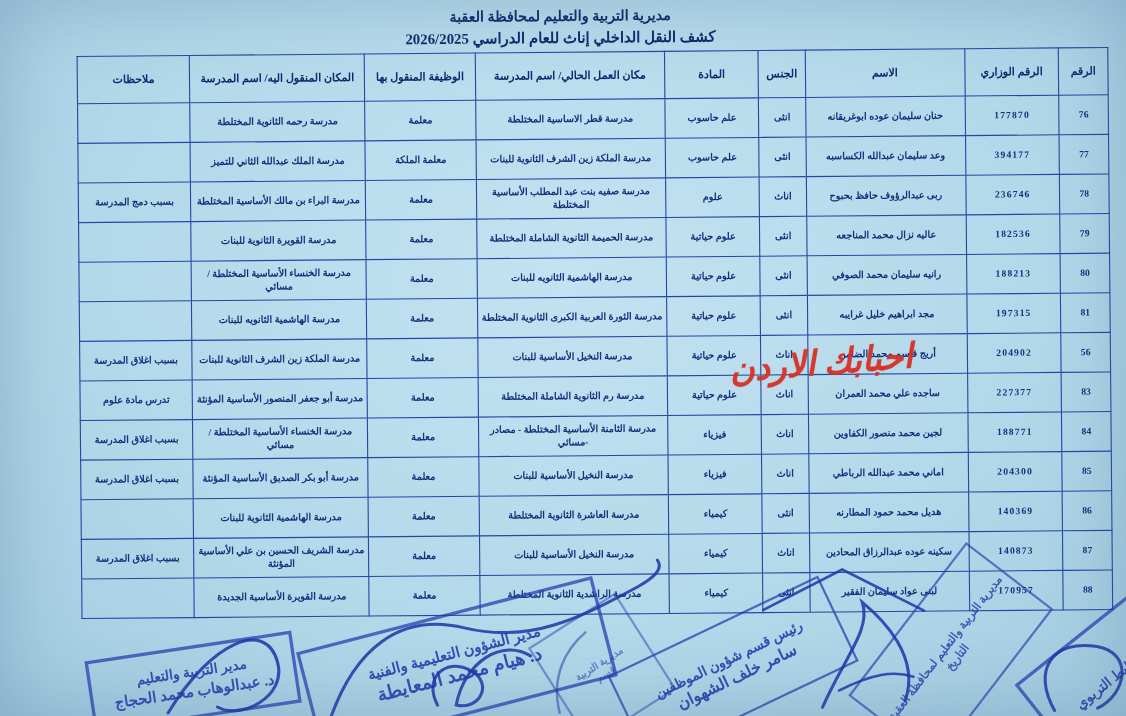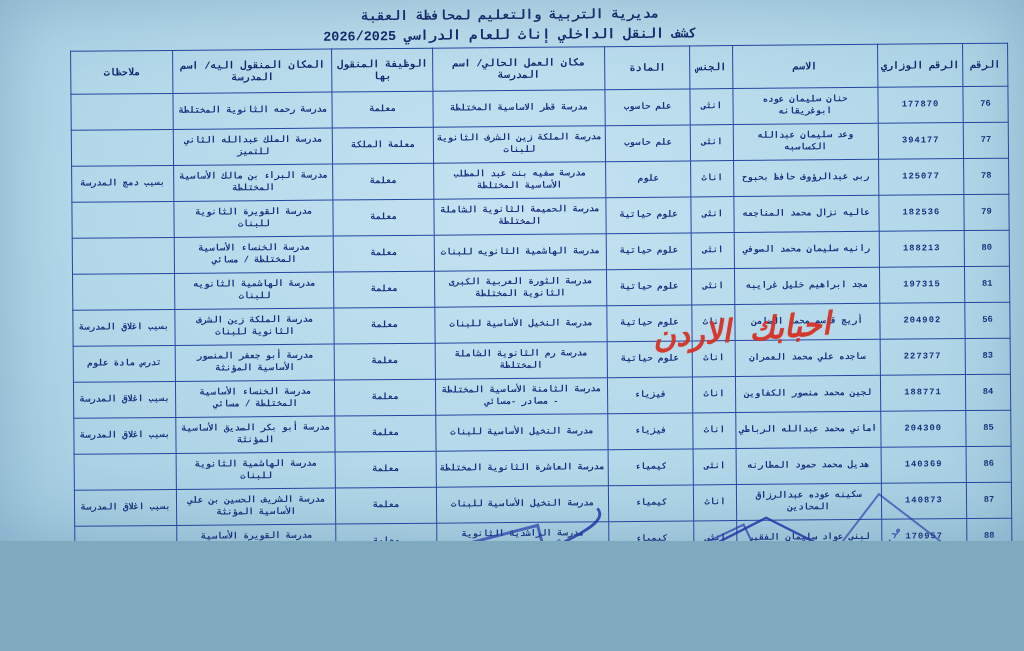--- a/index.html
+++ b/index.html
@@ -1,18 +1,18 @@
 <!DOCTYPE html>
 <html lang="ar"><head>
 <meta charset="utf-8">
 <style>
   html,body{margin:0;padding:0;background:#7fa9bf;}
-  .page{position:relative;width:1024px;height:541px;overflow:hidden;
+  .page{position:relative;width:1024px;height:651px;overflow:hidden;
         background:radial-gradient(ellipse at 50% 38%, #c4e2f1 0%, #b4d9ea 55%, #a2cbe0 100%);
-        font-family:Liberation Mono, monospace;}
+        font-family:Liberation Serif, serif;}
   .page::after{content:"";position:absolute;inset:0;pointer-events:none;
         box-shadow:inset 0 0 70px rgba(60,100,135,.30);}
   .sheet{position:absolute;inset:0;transform:rotate(-0.5deg);}
 
   .title{position:absolute;top:7px;left:0;right:0;text-align:center;
          color:#14286b;font-weight:bold;direction:rtl;}
   .title .l1{font-size:13px;}
   .title .l2{font-size:13.5px;margin-top:3px;}
 
   table.doc{position:absolute;top:47px;left:72px;width:938px;height:482px;
@@ -110,21 +110,21 @@
             <td class="c2">وعد سليمان عبدالله الكساسبه</td>
             <td class="c3">انثى</td>
             <td class="c4">علم حاسوب</td>
             <td class="c5">مدرسة الملكة زين الشرف الثانوية للبنات</td>
             <td class="c6">معلمة الملكة</td>
             <td class="c7">مدرسة الملك عبدالله الثاني للتميز</td>
             <td class="c8"></td>
           </tr>
           <tr>
             <td class="c0">78</td>
-            <td class="c1">125077</td>
+            <td class="c1">236746</td>
             <td class="c2">ربى عبدالرؤوف حافظ بحبوح</td>
             <td class="c3">اناث</td>
             <td class="c4">علوم</td>
             <td class="c5">مدرسة صفيه بنت عبد المطلب الأساسية المختلطة</td>
             <td class="c6">معلمة</td>
             <td class="c7">مدرسة البراء بن مالك الأساسية المختلطة</td>
             <td class="c8">بسبب دمج المدرسة</td>
           </tr>
           <tr>
             <td class="c0">79</td>

